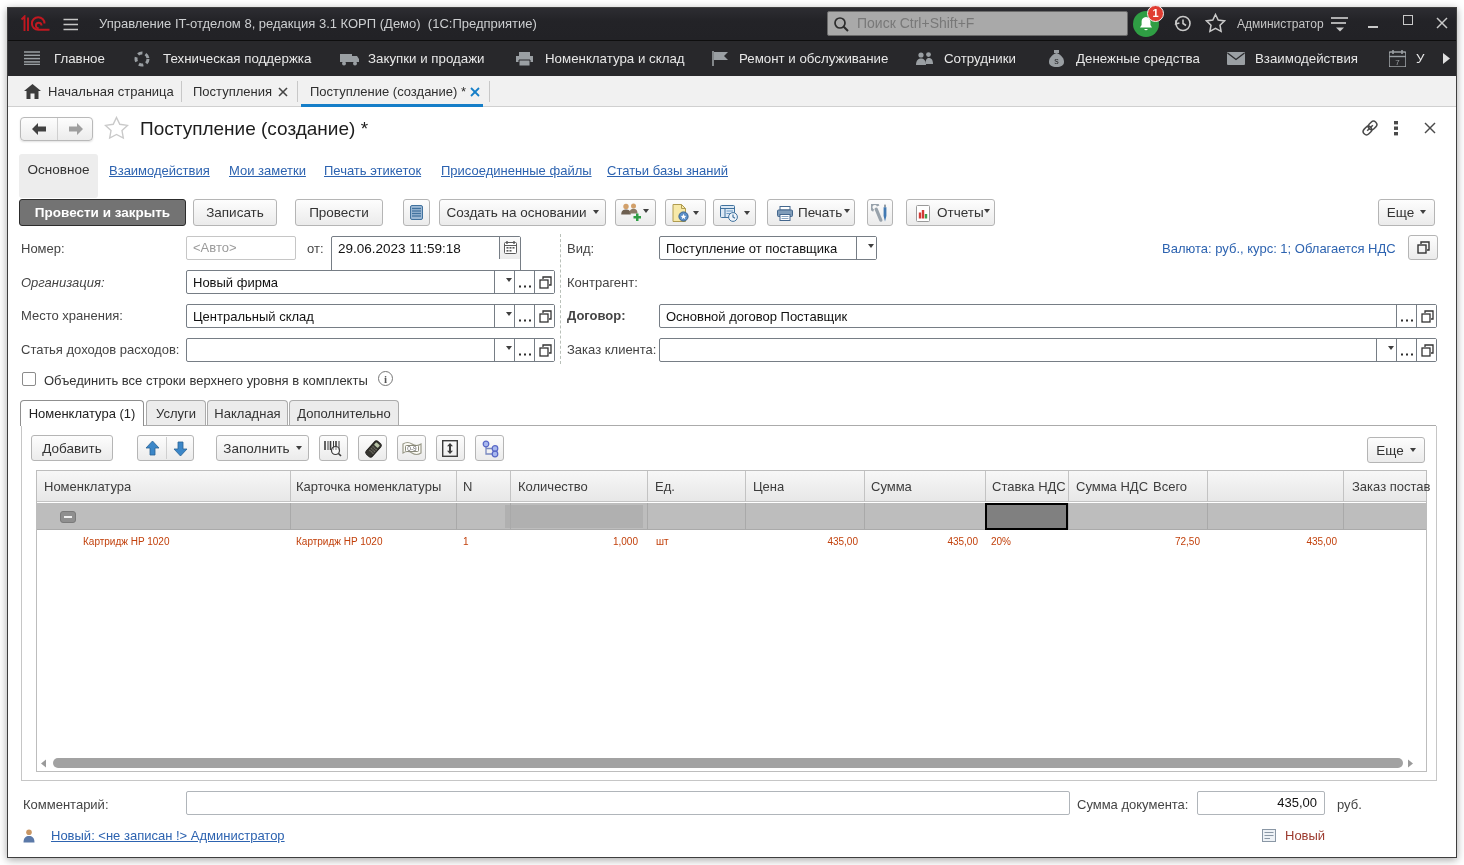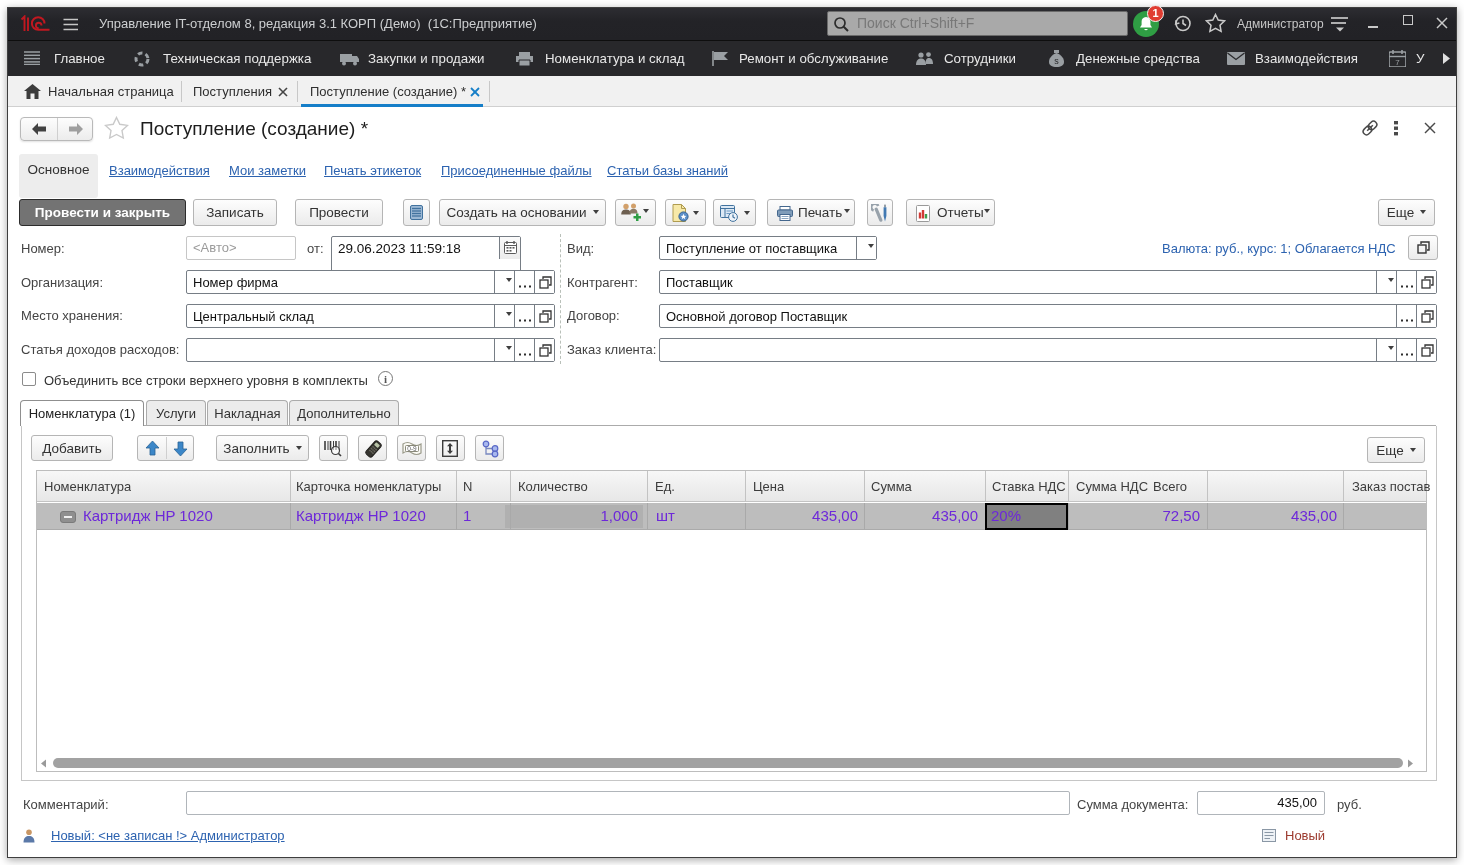--- a/index.html
+++ b/index.html
@@ -26,21 +26,21 @@
 .btn { height:27px; border:1px solid #b5b5b5; border-radius:3px; background:linear-gradient(180deg,#fdfdfd,#ebebeb); font-size:13.5px; color:#333; text-align:center; line-height:25px; white-space:nowrap; }
 .btn-dark { background:#737373; border-color:#2c2c2c; color:#fff; }
 .caret { display:inline-block; width:0; height:0; border-left:3.5px solid transparent; border-right:3.5px solid transparent; border-top:4.5px solid #3f3f3f; vertical-align:middle; margin-left:6px; margin-top:-2px;}
 
 .lnk { color:#2d63b0; font-size:13px; text-decoration:underline; white-space:nowrap; }
 .chip { left:19px; top:154px; width:79px; height:44px; background:#ededed; border-radius:3px; font-size:13.5px; color:#333; text-align:center; line-height:32px; }
 
 .flabel { font-size:13px; color:#444; white-space:nowrap; }
 
 .th { font-size:13px; color:#3c3c3c; line-height:31px; white-space:nowrap; overflow:hidden; }
-.td { font-size:15px; color:#6d28d9; line-height:26px; white-space:nowrap; }
+.td { font-size:10px; color:#c2410c; line-height:26px; white-space:nowrap;margin-top:26px; }
 .hdrline { background:#c3c3c3; }
 .dash-v { border-left:1px dashed #b9c0b9; }
 svg { display:block; }
 .combo { height:24px; border:1px solid #767d85; border-radius:2px; background:#fff; }
 .combo .val { position:absolute; left:6px; top:1px; font-size:13px; color:#111; line-height:21px; white-space:nowrap; }
 .cbtn { position:absolute; top:0; width:20px; height:22px; border-left:1px solid #767d85; background:#fff; }
 .cbtn .caret { position:absolute; left:5px; top:9px; }
 
 </style>
 </head>
@@ -325,23 +325,23 @@
         <g fill="#5a5a5a">
             <rect x="2.5" y="6" width="2" height="1.6"></rect>
             <rect x="5.5" y="6" width="2" height="1.6"></rect>
             <rect x="8.5" y="6" width="2" height="1.6"></rect>
             <rect x="2.5" y="9" width="2" height="1.6"></rect>
             <rect x="5.5" y="9" width="2" height="1.6"></rect>
           </g>
       </svg>
     </div>
   </div>
-  <div class="abs flabel" style="left:21px;top:275px;">Организация:</div>
+  <div class="abs flabel" style="left:21px;top:275px;font-style:italic;">Организация:</div>
   <div class="abs combo" style="left:186px;top:270px;width:369px;">
-      <span class="val">Номер фирма</span>
+      <span class="val">Новый фирма</span>
       <div class="cbtn" style="right:40px;">
         <span class="caret"></span>
       </div>
       <div class="cbtn" style="right:20px;">
         <svg style="position:absolute;left:4px;top:14px" width="13" height="3" viewBox="0 0 13 3">
           <g fill="#2e2e2e">
             <rect x="0" y="0.5" width="2" height="2"></rect>
             <rect x="5" y="0.5" width="2" height="2"></rect>
             <rect x="10" y="0.5" width="2" height="2"></rect>
           </g>
@@ -420,44 +420,21 @@
   <div class="abs" style="left:1162px;top:241px;font-size:13px;color:#2d63b0;">Валюта: руб., курс: 1; Облагается НДС</div>
   <div class="abs btn" style="left:1408px;top:235px;width:30px;height:25px;">
     <svg style="position:absolute;left:8px;top:5px" width="13" height="13" viewBox="0 0 13 13">
       <g fill="none" stroke="#333" stroke-width="1.4">
           <path d="M4 3 V1 H12 V9 H10"></path>
           <rect x="1" y="4" width="8" height="8"></rect>
         </g>
     </svg>
   </div>
   <div class="abs flabel" style="left:567px;top:275px;">Контрагент:</div>
-  <div class="abs combo" style="left:659px;top:270px;width:778px;">
-      <span class="val">Поставщик</span>
-      <div class="cbtn" style="right:40px;">
-        <span class="caret"></span>
-      </div>
-      <div class="cbtn" style="right:20px;">
-        <svg style="position:absolute;left:4px;top:14px" width="13" height="3" viewBox="0 0 13 3">
-          <g fill="#2e2e2e">
-            <rect x="0" y="0.5" width="2" height="2"></rect>
-            <rect x="5" y="0.5" width="2" height="2"></rect>
-            <rect x="10" y="0.5" width="2" height="2"></rect>
-          </g>
-        </svg>
-      </div>
-      <div class="cbtn" style="right:0;">
-        <svg style="position:absolute;left:4px;top:5px" width="13" height="13" viewBox="0 0 13 13">
-          <g fill="none" stroke="#333" stroke-width="1.3">
-            <path d="M4 3 V1 H12 V9 H10"></path>
-            <rect x="1" y="4" width="8" height="8"></rect>
-          </g>
-        </svg>
-      </div>
-    </div>
-  <div class="abs flabel" style="left:567px;top:308px;">Договор:</div>
+  <div class="abs flabel" style="left:567px;top:308px;font-weight:bold;">Договор:</div>
   <div class="abs combo" style="left:659px;top:304px;width:778px;">
       <span class="val">Основной договор Поставщик</span>
       <div class="cbtn" style="right:20px;">
         <svg style="position:absolute;left:4px;top:14px" width="13" height="3" viewBox="0 0 13 3">
           <g fill="#2e2e2e">
             <rect x="0" y="0.5" width="2" height="2"></rect>
             <rect x="5" y="0.5" width="2" height="2"></rect>
             <rect x="10" y="0.5" width="2" height="2"></rect>
           </g>
         </svg>

